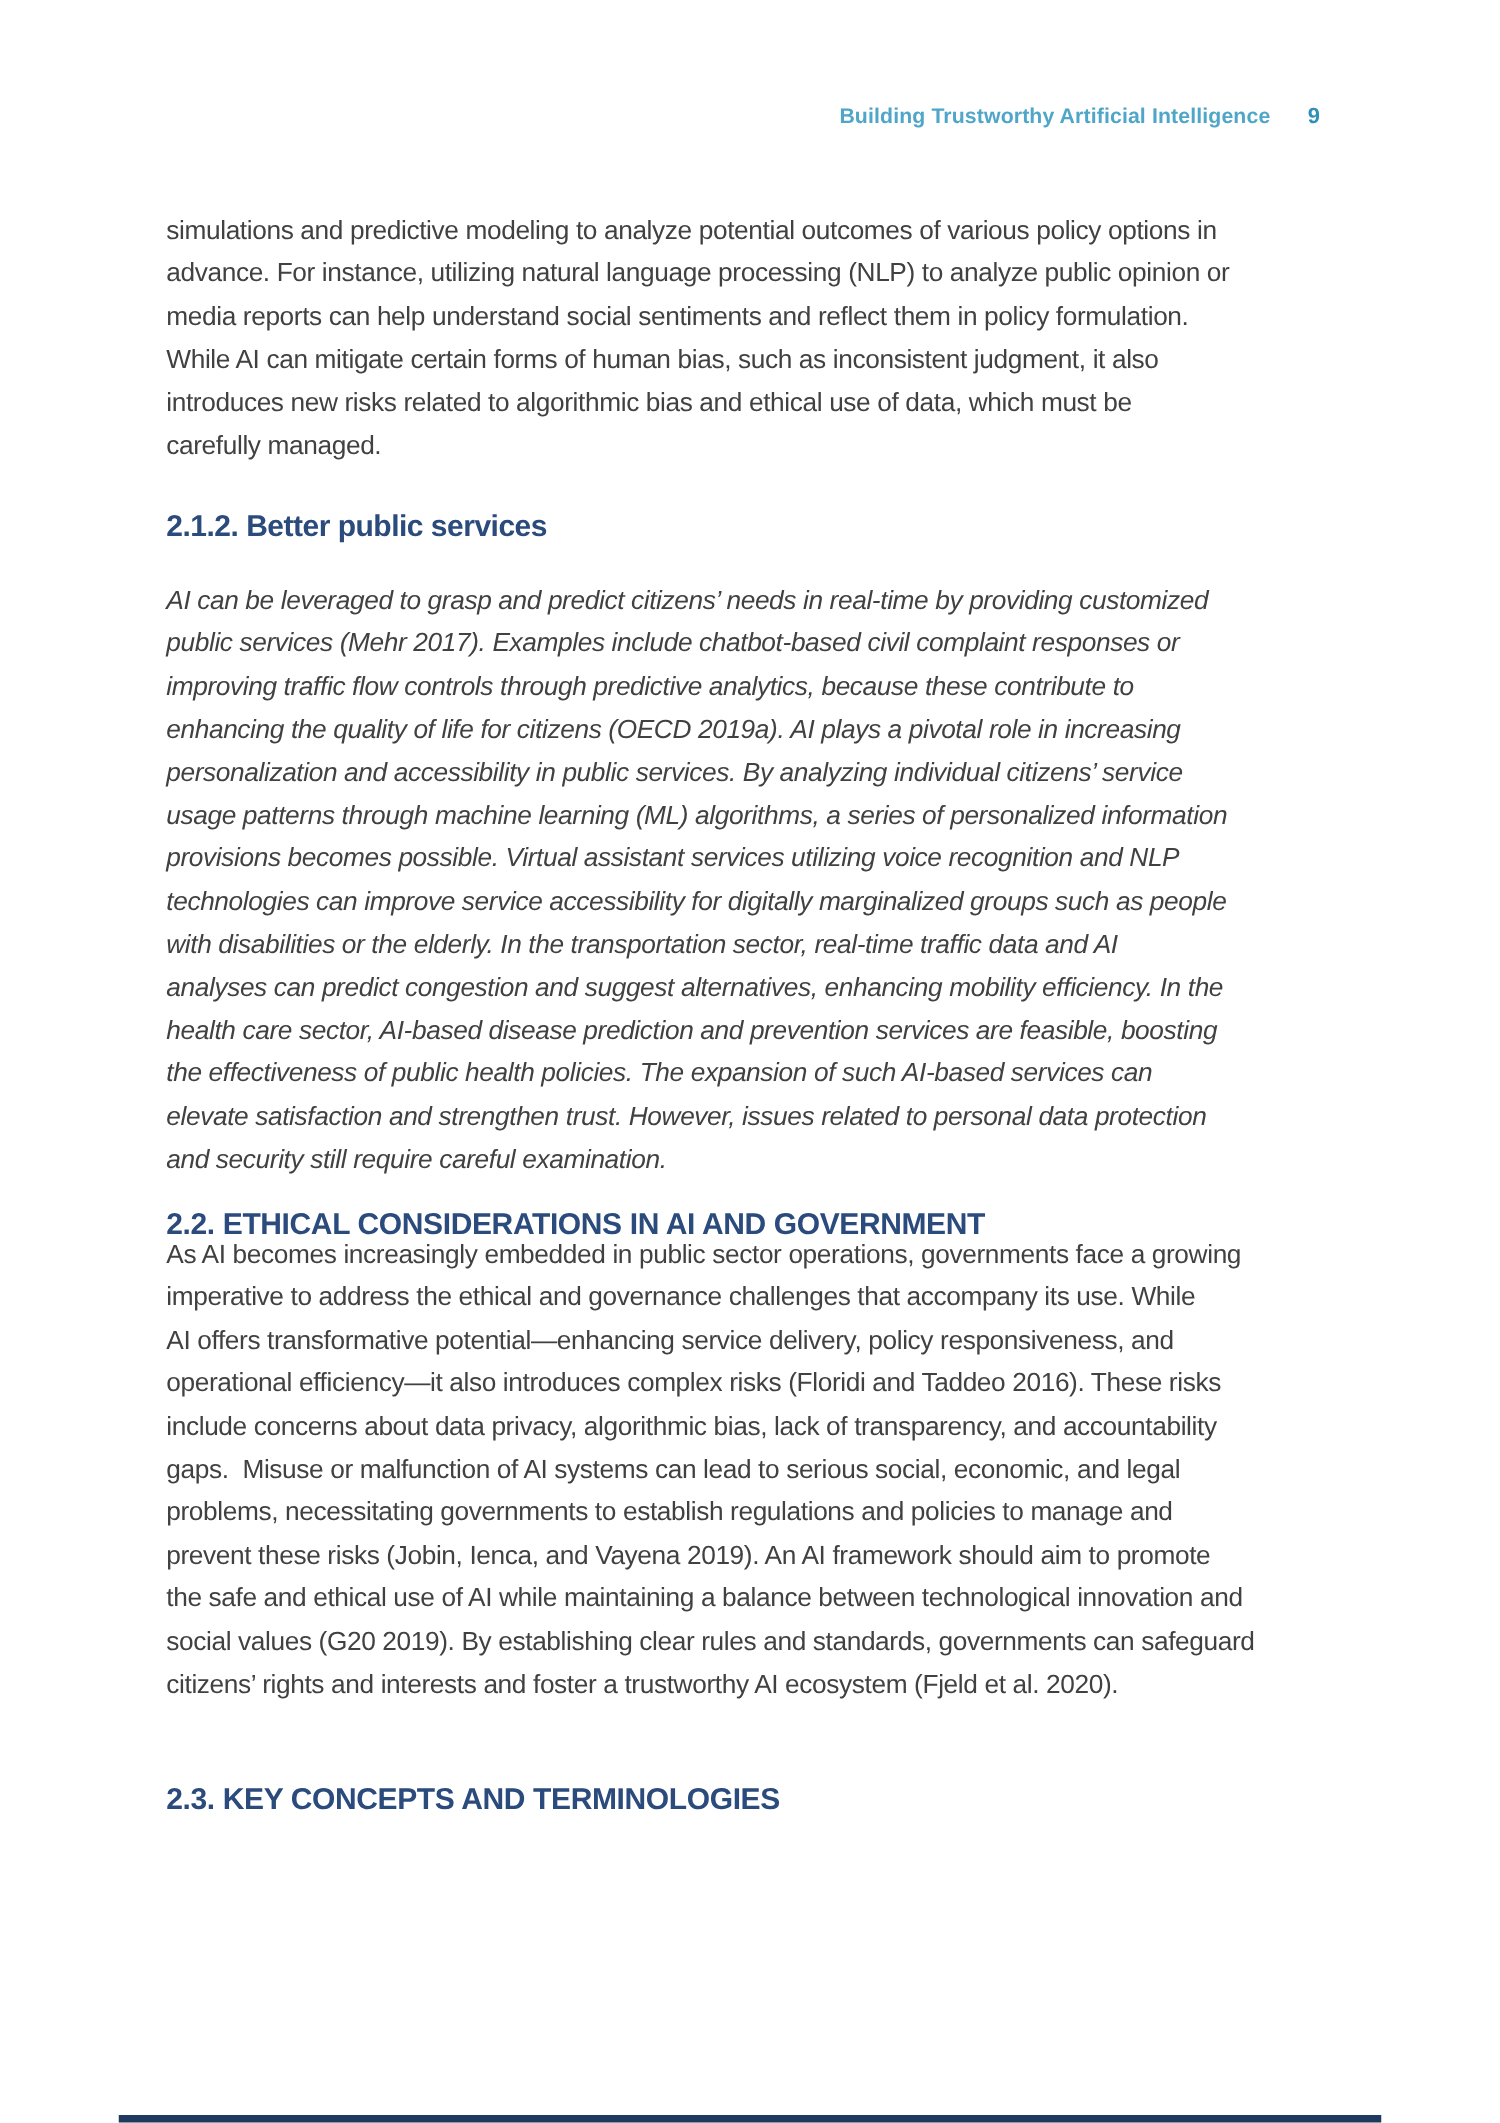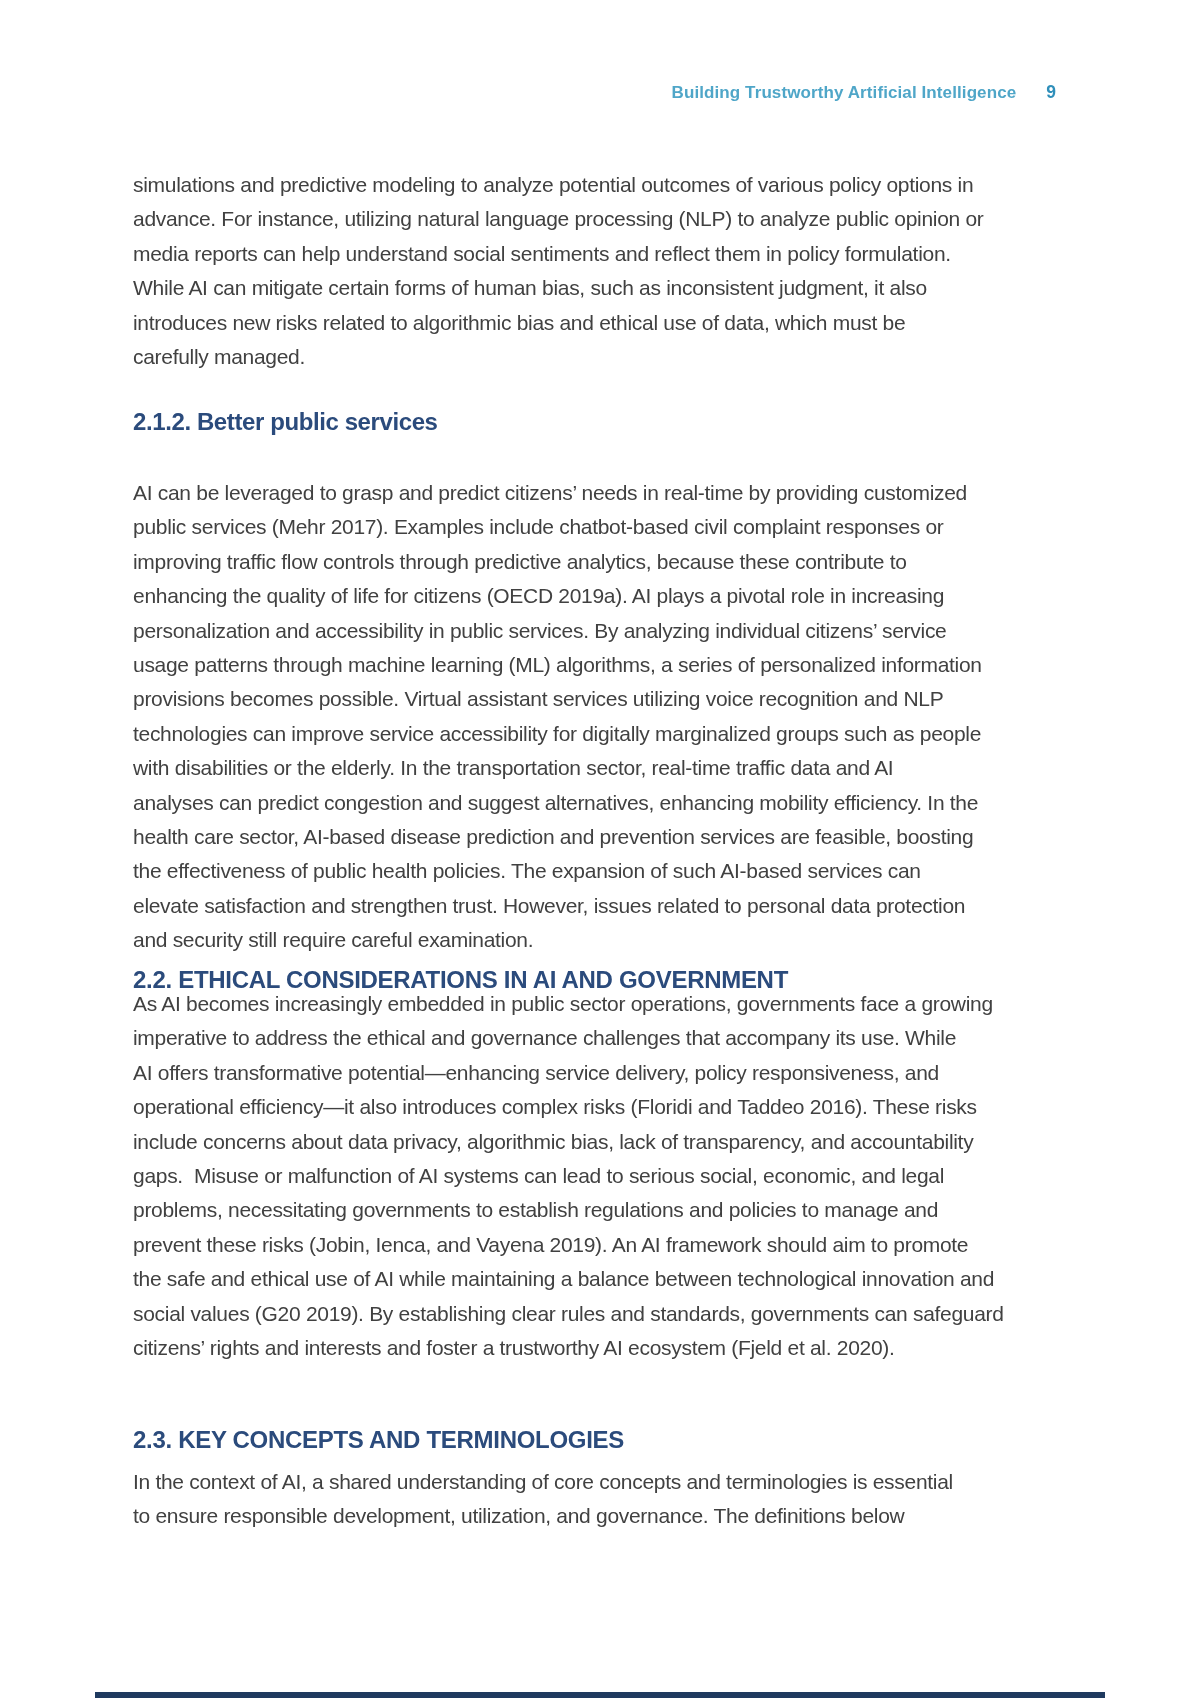--- a/index.html
+++ b/index.html
@@ -46,21 +46,21 @@
     position:absolute;
     left:133px;
     font-size:21px;
     line-height:34.4px;
     color:var(--body);
     letter-spacing:-0.3px;
     white-space:pre;
     font-weight:400;
   }
   .para-intro{top:168px;}
-  .para-212{top:476px;}
+  .para-212{top:464px;font-style:italic;}
   .para-22{top:987px;}
   .para-23{top:1465px;}
   .h3{
     position:absolute;
     left:133px;
     top:408px;
     font-size:24px;
     font-weight:700;
     color:var(--heading);
     letter-spacing:-0.4px;
@@ -129,18 +129,16 @@
 include concerns about data privacy, algorithmic bias, lack of transparency, and accountability
 gaps.  Misuse or malfunction of AI systems can lead to serious social, economic, and legal
 problems, necessitating governments to establish regulations and policies to manage and
 prevent these risks (Jobin, Ienca, and Vayena 2019). An AI framework should aim to promote
 the safe and ethical use of AI while maintaining a balance between technological innovation and
 social values (G20 2019). By establishing clear rules and standards, governments can safeguard
 citizens’ rights and interests and foster a trustworthy AI ecosystem (Fjeld et al. 2020).</p>
 
   <h2 class="h2 h2b">2.3. KEY CONCEPTS AND TERMINOLOGIES</h2>
 
-  <p class="body-para para-23">In the context of AI, a shared understanding of core concepts and terminologies is essential
-to ensure responsible development, utilization, and governance. The definitions below</p>
 
   <div class="footer-rule"></div>
 
 </div>
 
 </body></html>

